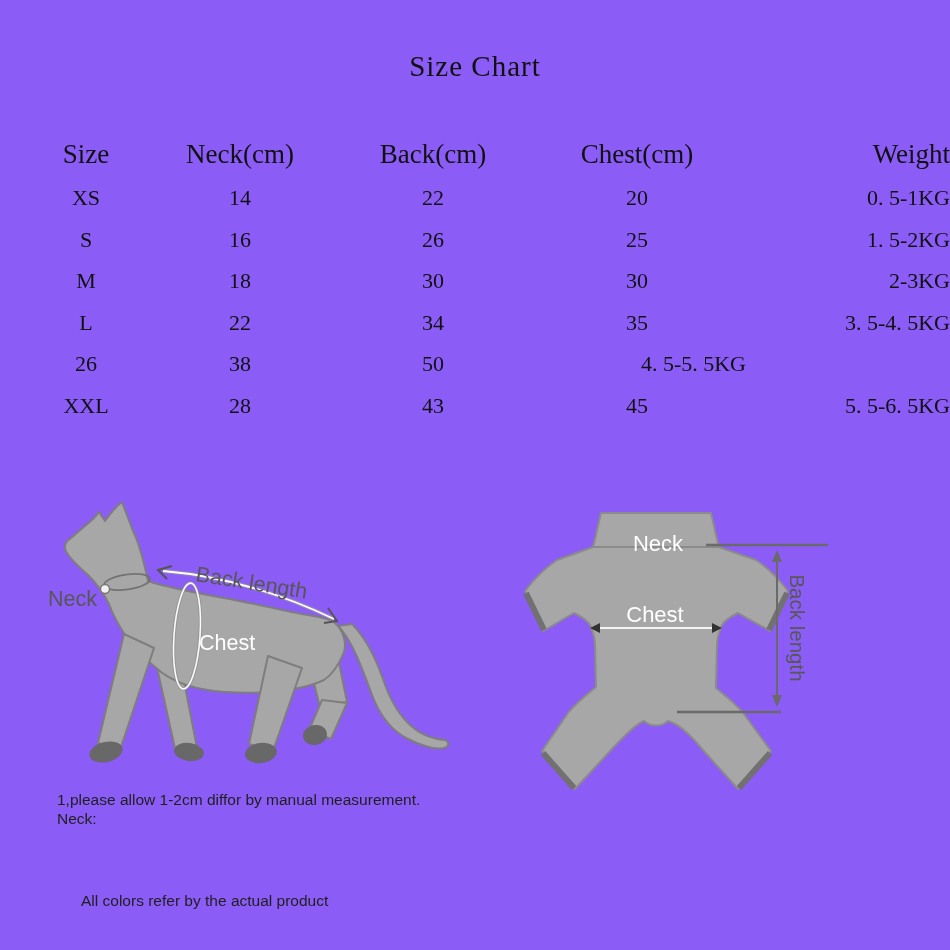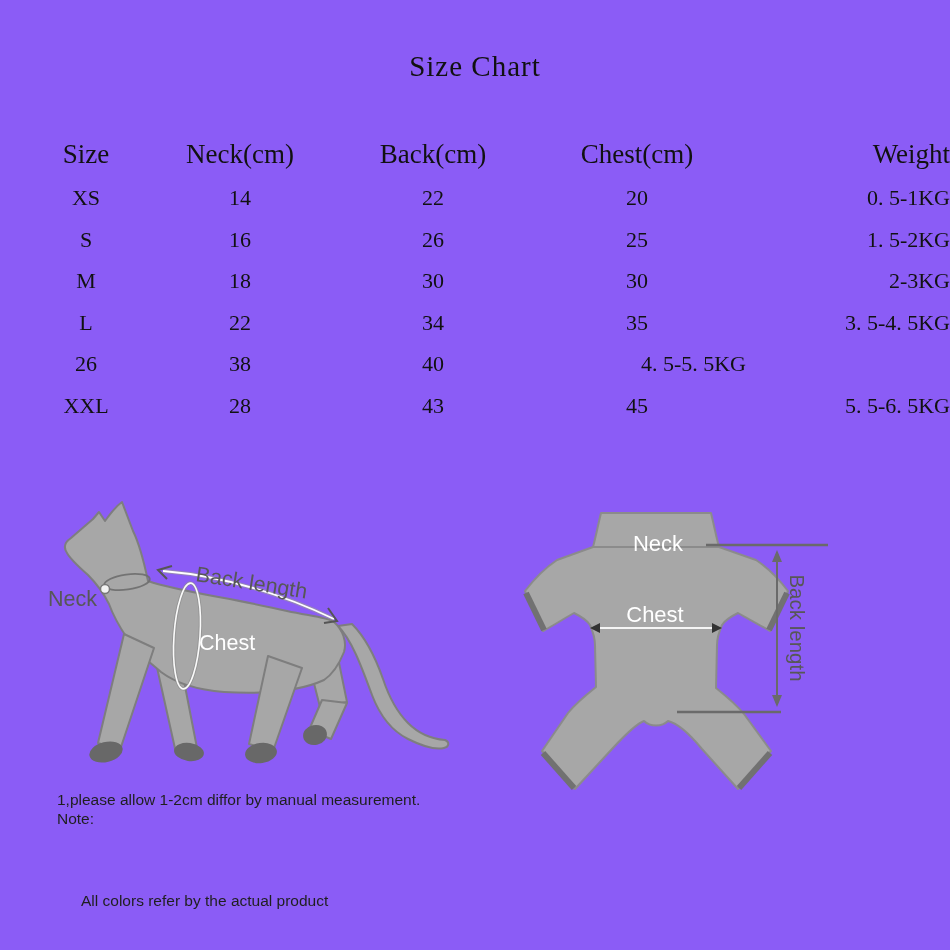--- a/index.html
+++ b/index.html
@@ -67,21 +67,21 @@
         <div class="trow">
           <span class="cell">L</span>
           <span class="cell">22</span>
           <span class="cell">34</span>
           <span class="cell">35</span>
           <span class="cell weight">3. 5-4. 5KG</span>
         </div>
         <div class="trow">
           <span class="cell">26</span>
           <span class="cell">38</span>
-          <span class="cell">40</span>
+          <span class="cell">50</span>
           <span class="cell weight">4. 5-5. 5KG</span>
         </div>
         <div class="trow">
           <span class="cell">XXL</span>
           <span class="cell">28</span>
           <span class="cell">43</span>
           <span class="cell">45</span>
           <span class="cell weight">5. 5-6. 5KG</span>
         </div>
       </div>
@@ -192,17 +192,17 @@
       <line x1="777" y1="558" x2="777" y2="699" stroke="#6a6a6a" stroke-width="2"></line>
       <polygon points="777,550 772,562 782,562" fill="#6a6a6a"></polygon>
       <polygon points="777,707 772,695 782,695" fill="#6a6a6a"></polygon>
 
       <text class="svg-label-white" x="658" y="551" font-size="22" text-anchor="middle">Neck</text>
       <text class="svg-label-white" x="655" y="622" font-size="22" text-anchor="middle">Chest</text>
       <text class="svg-label-dark" x="790" y="628" font-size="20.5" text-anchor="middle" transform="rotate(90 790 628)">Back length</text>
     </g>
   </svg>
 
-  <div class="note-line" style="top:810px;">Note:</div>
+  <div class="note-line" style="top:810px;">Neck:</div>
   <div class="note-line" style="top:791px;">1,please allow 1-2cm  diffor by manual measurement.</div>
   <div class="note-line" style="top:892px;margin-left:24px;">All colors refer by the actual product</div>
 
 </div>
 
 </body></html>

